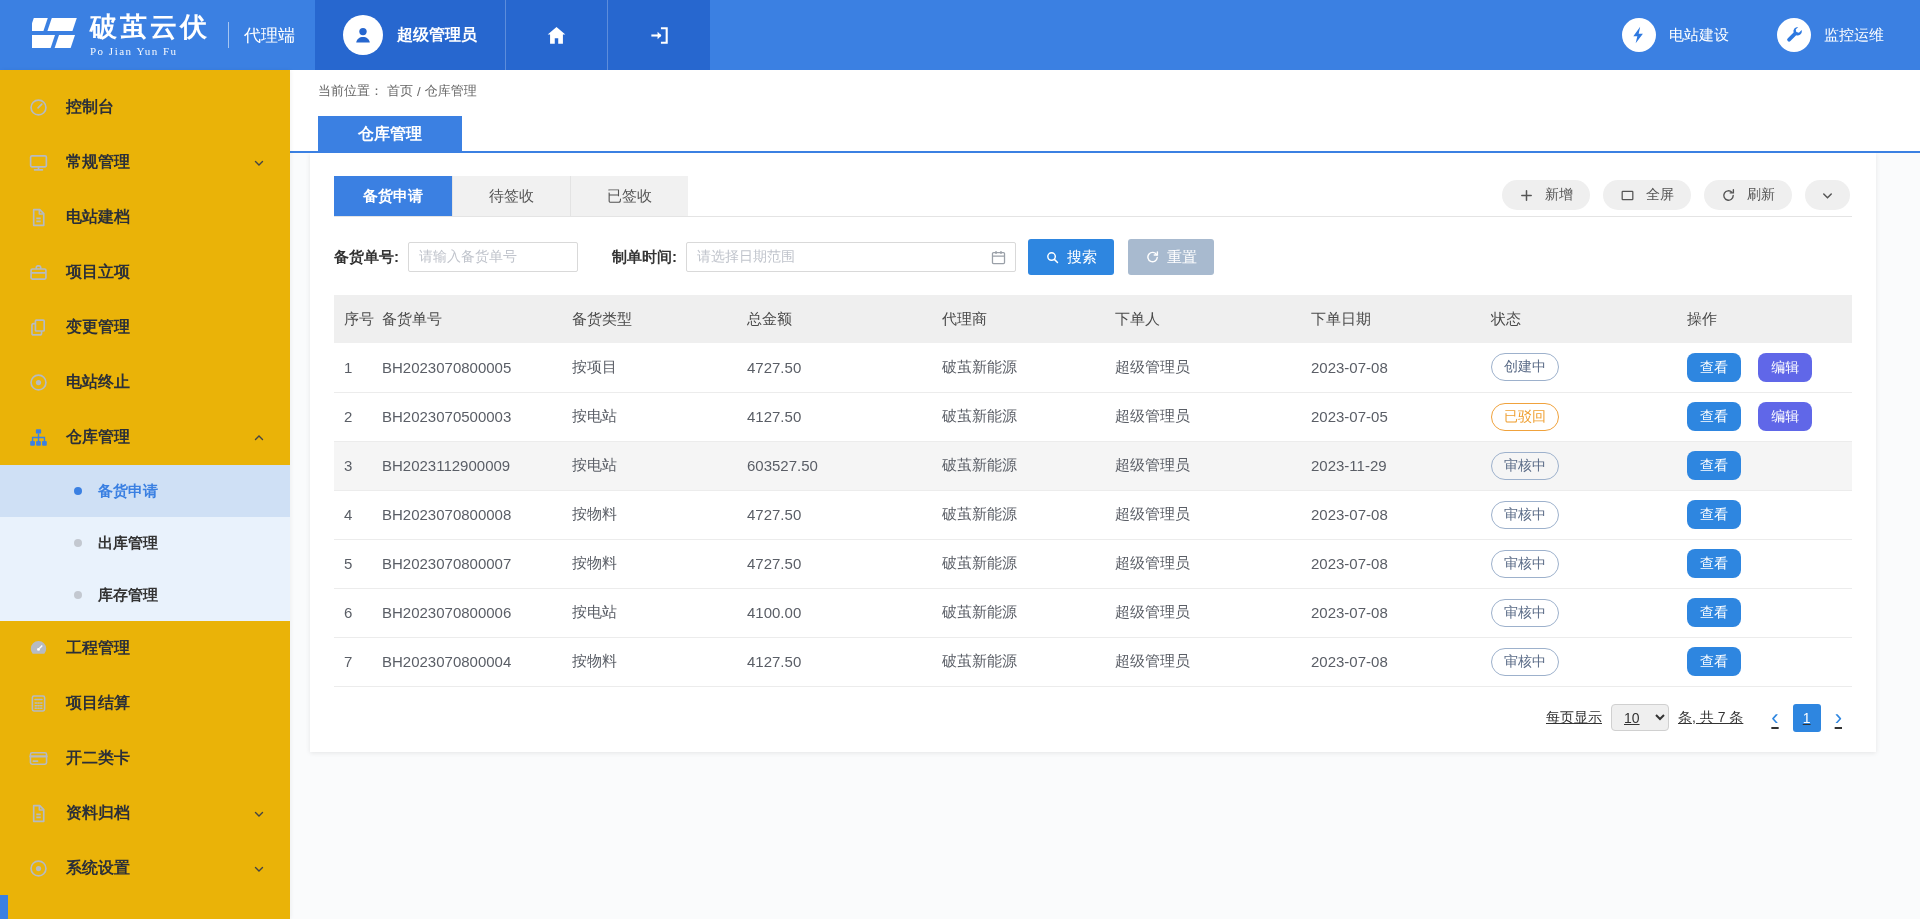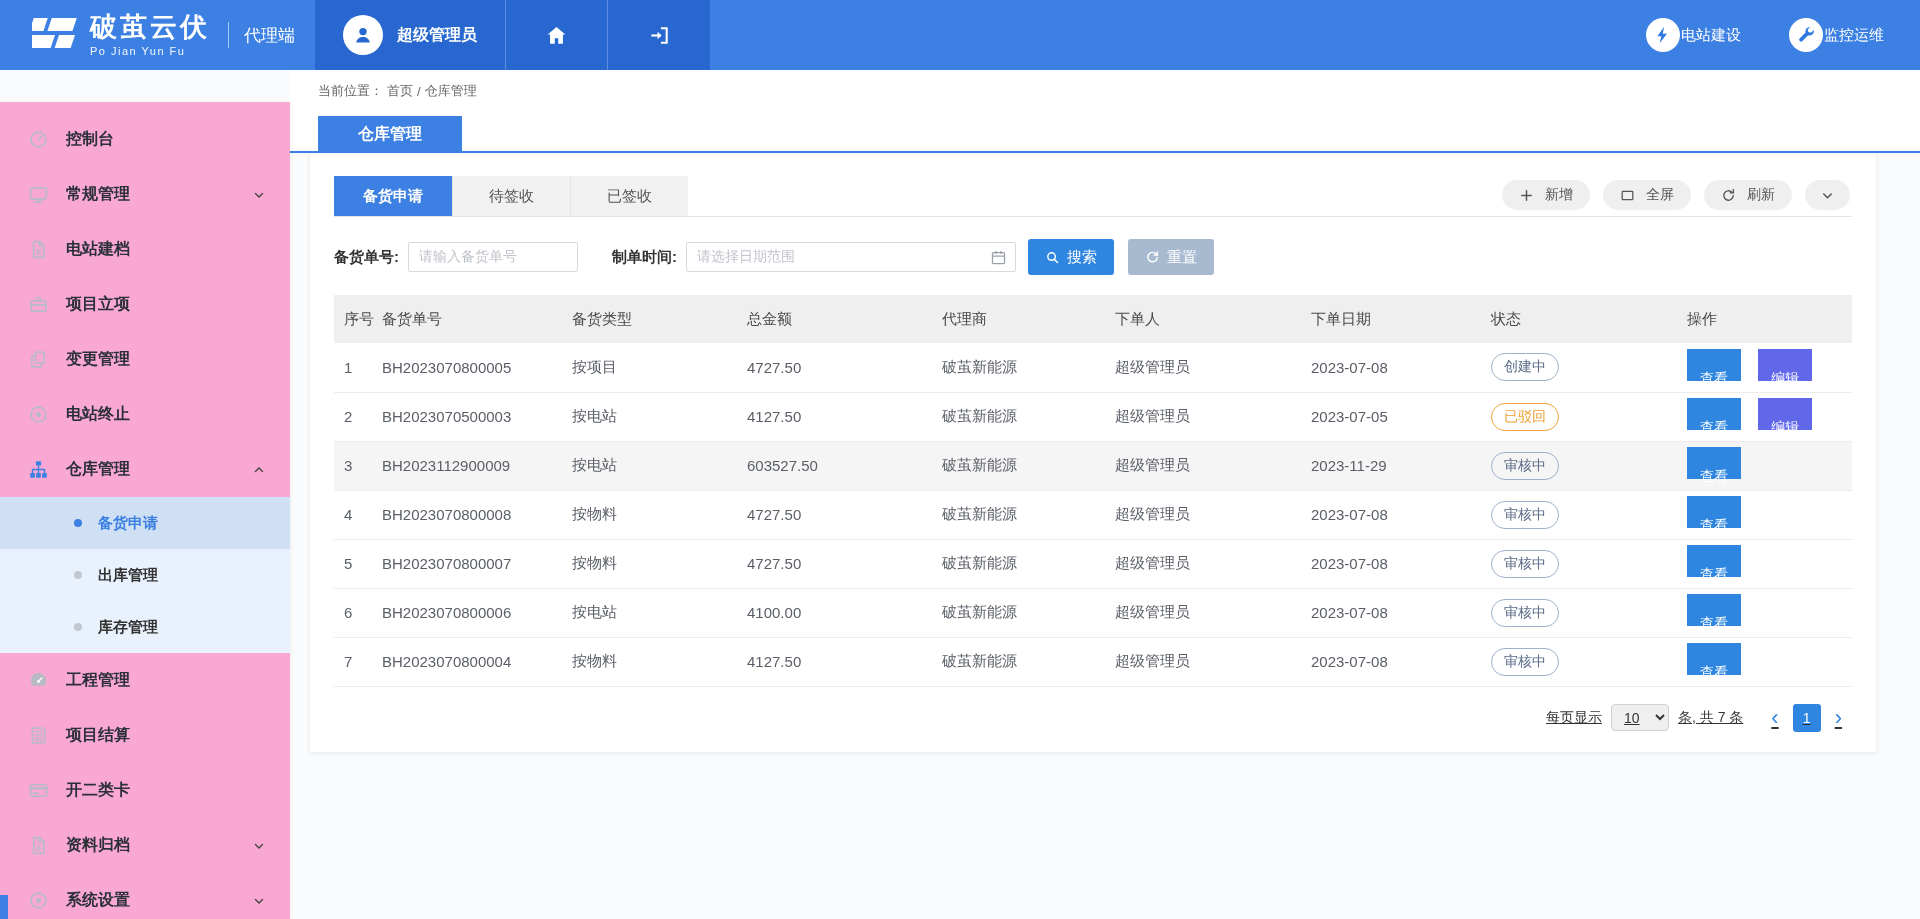--- a/index.html
+++ b/index.html
@@ -1,48 +1,48 @@
 <!DOCTYPE html>
 <html><head>
 <meta charset="utf-8">
 <style>
   * { margin:0; padding:0; box-sizing:border-box; }
   html,body { width:1920px; height:919px; overflow:hidden;
     font-family:"Liberation Sans","DejaVu Sans",sans-serif; background:#fafbfc; }
   .app { width:1920px; height:919px; display:flex; flex-direction:column; }
 
   
-  .header { height:70px; background:#3b80e2; color:#fff; display:flex; align-items:stretch; flex:0 0 70px; }
+  .header { height:70px; background:#3b80e2; color:#fff; display:flex; align-items:stretch; flex:0 0 70px;font-family:Liberation Serif, serif; }
   .brand { display:flex; align-items:center; padding:0 20px 0 32px; }
   .brand-mark svg { width:46px; height:38px; display:block; }
   .brand-text { margin-left:12px; }
   .brand-title { font-size:27px; font-weight:bold; letter-spacing:3px; line-height:1; }
   .brand-sub { font-size:11px; letter-spacing:1.5px; margin-top:4px; opacity:.95; }
   .brand-divider { width:1px; height:26px; background:rgba(255,255,255,.55); margin:0 15px 0 18px; }
   .portal-label { font-size:17px; }
   .user-block { display:flex; background:#2767cf; }
   .user-block > div { display:flex; align-items:center; justify-content:center; }
   .user-block > div:not(:last-child) { border-right:1px solid rgba(255,255,255,.25); }
   .user-cell { padding:0 28px; cursor:pointer; }
   .avatar { width:40px; height:40px; border-radius:50%; background:#fff; display:flex; align-items:center; justify-content:center; }
   .avatar svg { width:24px; height:24px; }
   .user-name { margin-left:14px; font-size:16px; font-weight:bold; }
   .icon-cell { width:102px; cursor:pointer; }
   .icon-cell svg { width:23px; height:23px; }
   .header-right { margin-left:auto; display:flex; align-items:center; gap:48px; padding-right:36px; }
-  .hr-item { display:flex; align-items:center; gap:1px; font-size:15px; cursor:pointer; }
+  .hr-item { display:flex; align-items:center; gap:13px; font-size:15px; cursor:pointer; }
   .hr-circle { width:34px; height:34px; border-radius:50%; background:#fff; display:flex; align-items:center; justify-content:center; }
   .hr-circle svg { width:20px; height:20px; }
 
   
   .body-row { flex:1; display:flex; min-height:0; }
 
   
-  .sidebar { width:290px; flex:0 0 290px; background:#f9a8d4; box-shadow:1px 0 4px rgba(0,0,0,.05);
-    padding-top:10px; position:relative; z-index:2;margin-top:32px; }
+  .sidebar { width:290px; flex:0 0 290px; background:#eab308; box-shadow:1px 0 4px rgba(0,0,0,.05);
+    padding-top:10px; position:relative; z-index:2; }
   .menu-item { height:55px; display:flex; align-items:center; padding:0 24px 0 28px;
     font-size:16px; font-weight:bold; color:#2b2f38; cursor:pointer; }
   .menu-item .mi { width:21px; height:21px; margin-right:17px; color:#b6bbc4; flex:0 0 21px; }
   .menu-item .mi svg { width:100%; height:100%; }
   .menu-item.active-parent .mi { color:#3b80e2; }
   .menu-item .chev { margin-left:auto; width:14px; height:14px; color:#444; }
   .submenu { background:#e9f2fc; }
   .sub-item { height:52px; display:flex; align-items:center; padding-left:74px;
     font-size:15px; font-weight:bold; color:#333; cursor:pointer; }
   .sub-item .dot { width:8px; height:8px; border-radius:50%; background:#c3c8d0; margin-right:16px; }
@@ -94,22 +94,22 @@
   table { width:100%; border-collapse:collapse; table-layout:fixed; margin-top:2px; }
   thead tr { background:#efefef; }
   th { height:48px; font-weight:normal; text-align:left; font-size:15px; color:#4a4a4a; padding-left:4px; }
   th:first-child { padding-left:10px; }
   td { height:49px; border-bottom:1px solid #ececec; font-size:15px; color:#5a5e66; padding-left:4px; }
   td:first-child { padding-left:10px; color:#5a5e66; }
   tr.hl td { background:#f5f5f5; }
   .badge { display:inline-block; min-width:66px; text-align:center; padding:4px 12px;
     border:1px solid #9db1cc; border-radius:14px; color:#5a6b87; font-size:14px; }
   .badge.rejected { border-color:#f0a23c; color:#efa033; }
-  .act-btn { display:inline-block; height:16px; line-height:27px; padding:16px 13px; border:none;
-    border-radius:0; color:#fff; font-size:14px; margin-right:13px; cursor:pointer; font-family:inherit; }
+  .act-btn { display:inline-block; height:29px; line-height:27px; padding:0 13px; border:none;
+    border-radius:8px; color:#fff; font-size:14px; margin-right:13px; cursor:pointer; font-family:inherit; }
   .act-view { background:#2e86e0; }
   .act-edit { background:#6067e8; }
 
   
   .pagination { display:flex; justify-content:flex-end; align-items:center; margin-top:17px;
     font-size:14px; color:#333;text-decoration:underline; }
   .pg-select { height:27px; width:58px; margin:0 9px; border:1px solid #d0d0d0; border-radius:4px;
     font-size:14px; color:#333; font-family:inherit; padding-left:8px; }
   .pg-count { margin-right:18px; }
   .pg-arrow { font-size:22px; line-height:1; color:#2e86e0; padding:0 10px; cursor:pointer; user-select:none; }

